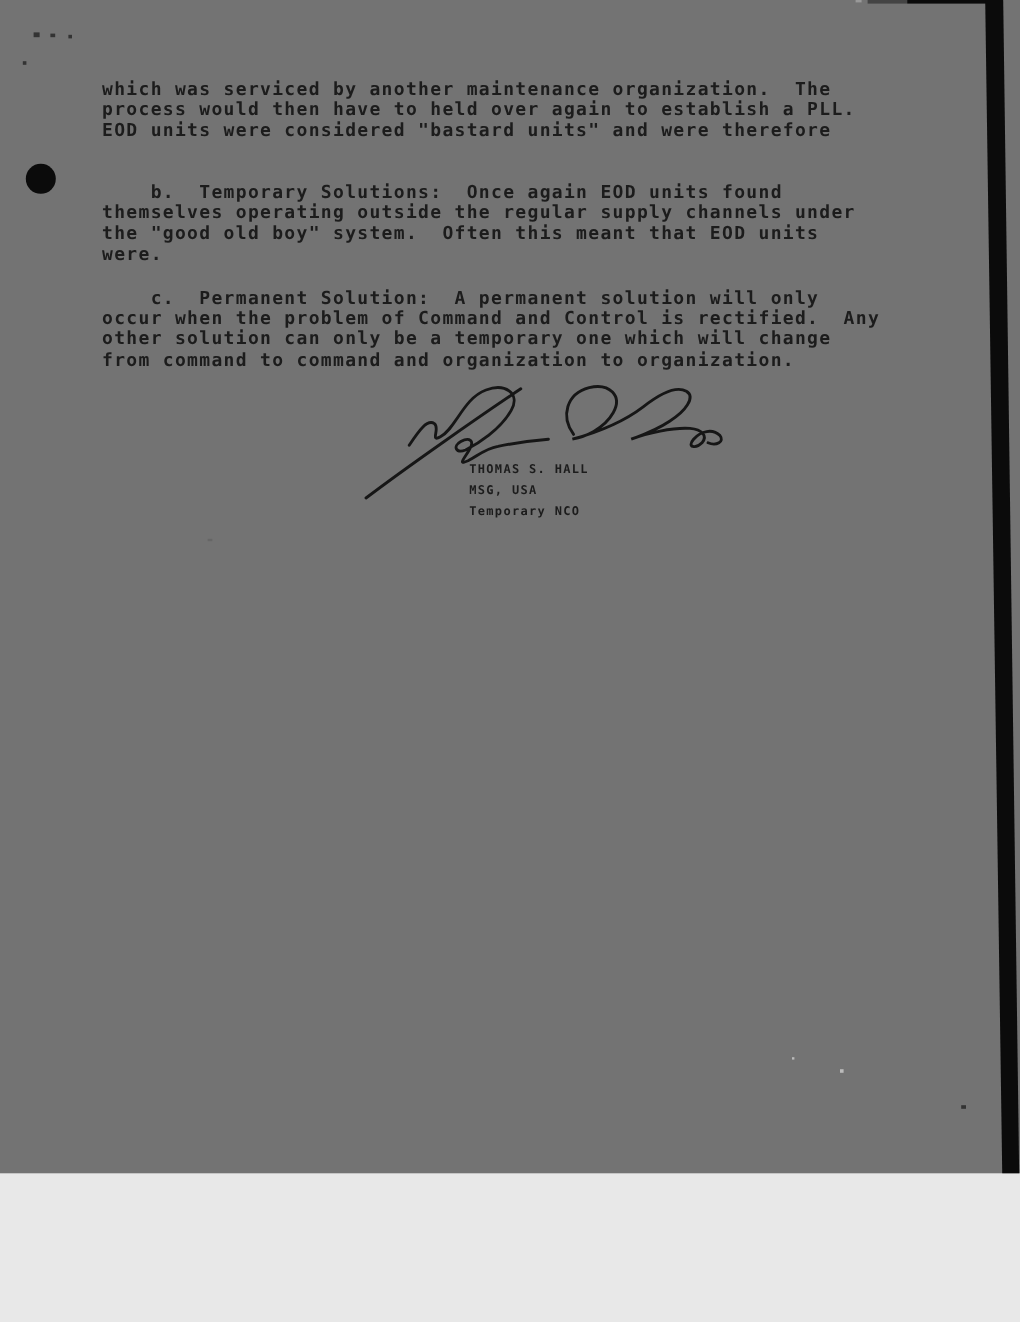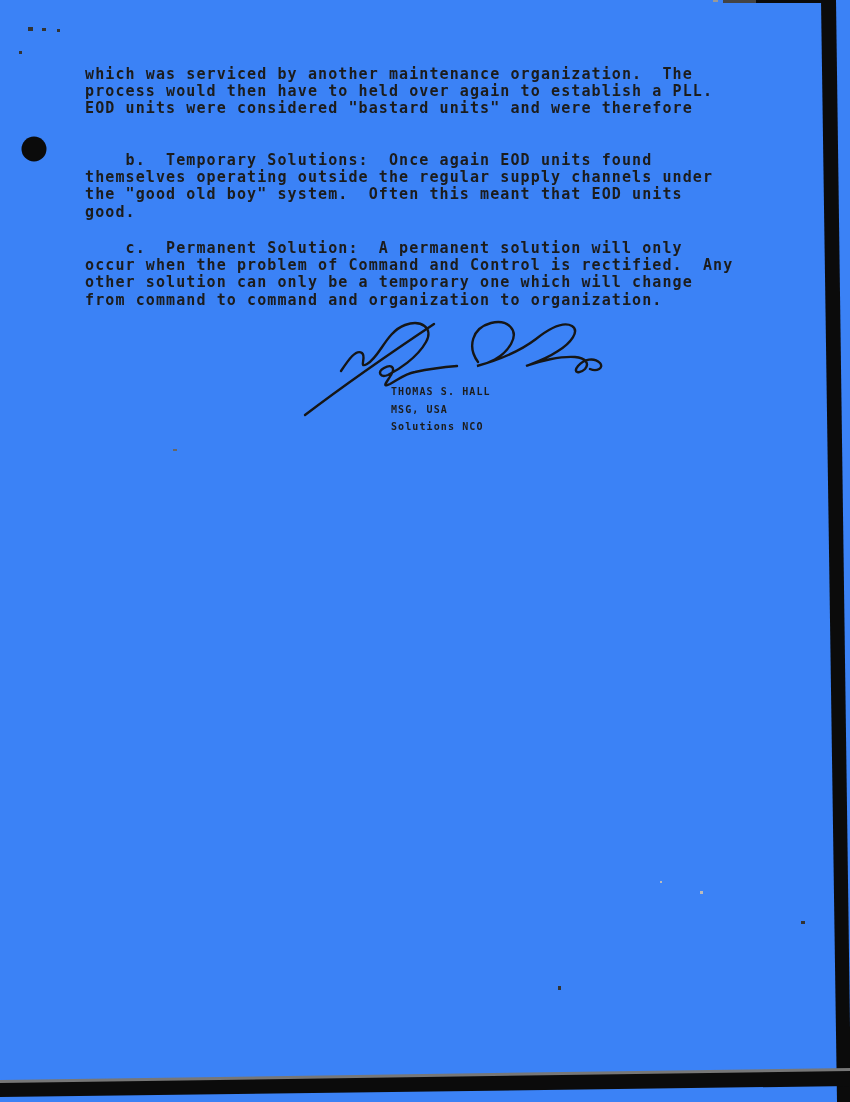--- a/index.html
+++ b/index.html
@@ -3,22 +3,22 @@
 <meta charset="utf-8">
 <style>
   html, body {
     margin: 0;
     padding: 0;
     background: #e8e8e8;
   }
   .page {
     position: relative;
     width: 850px;
-    height: 1102px;
-    background: #3b82f6;
+    height: 978px;
+    background: #737373;
     overflow: hidden;
     font-family: "DejaVu Sans Mono", "Liberation Mono", monospace;
     text-decoration: underline;
   }
   .typewriter {
     position: absolute;
     left: 85px;
     color: #1c1c1c;
     font-size: 15px;
     font-weight: bold;
@@ -60,34 +60,34 @@
   <div class="typewriter" style="top:66px">
     <div class="line">which was serviced by another maintenance organization.  The</div>
     <div class="line">process would then have to held over again to establish a PLL.</div>
     <div class="line">EOD units were considered "bastard units" and were therefore</div>
   </div>
 
   <div class="typewriter" style="top:152px">
     <div class="line">    b.  Temporary Solutions:  Once again EOD units found</div>
     <div class="line">themselves operating outside the regular supply channels under</div>
     <div class="line">the "good old boy" system.  Often this meant that EOD units</div>
-    <div class="line">good.</div>
+    <div class="line">were.</div>
   </div>
 
   <div class="typewriter" style="top:240px">
     <div class="line">    c.  Permanent Solution:  A permanent solution will only</div>
     <div class="line">occur when the problem of Command and Control is rectified.  Any</div>
     <div class="line">other solution can only be a temporary one which will change</div>
     <div class="line">from command to command and organization to organization.</div>
   </div>
 
   <div class="sig-text">
     <div class="line">THOMAS S. HALL</div>
     <div class="line">MSG, USA</div>
-    <div class="line">Solutions NCO</div>
+    <div class="line">Temporary NCO</div>
   </div>
 
   <svg class="overlay-svg" viewBox="0 0 850 1102">
 
     <g fill="none" stroke="#161616" stroke-width="2.4" stroke-linecap="round">
       <path d="M 305,415 C 338,390 398,348 434,324"></path>
       <path d="M 341,371 C 349,359 356,349 362,353 C 367,357 358,369 367,364
                C 380,357 386,332 405,325 C 421,319 434,328 426,342
                C 417,358 398,370 388,375 C 380,378 377,372 384,368
                C 391,364 396,367 391,375 C 387,382 381,388 390,384

